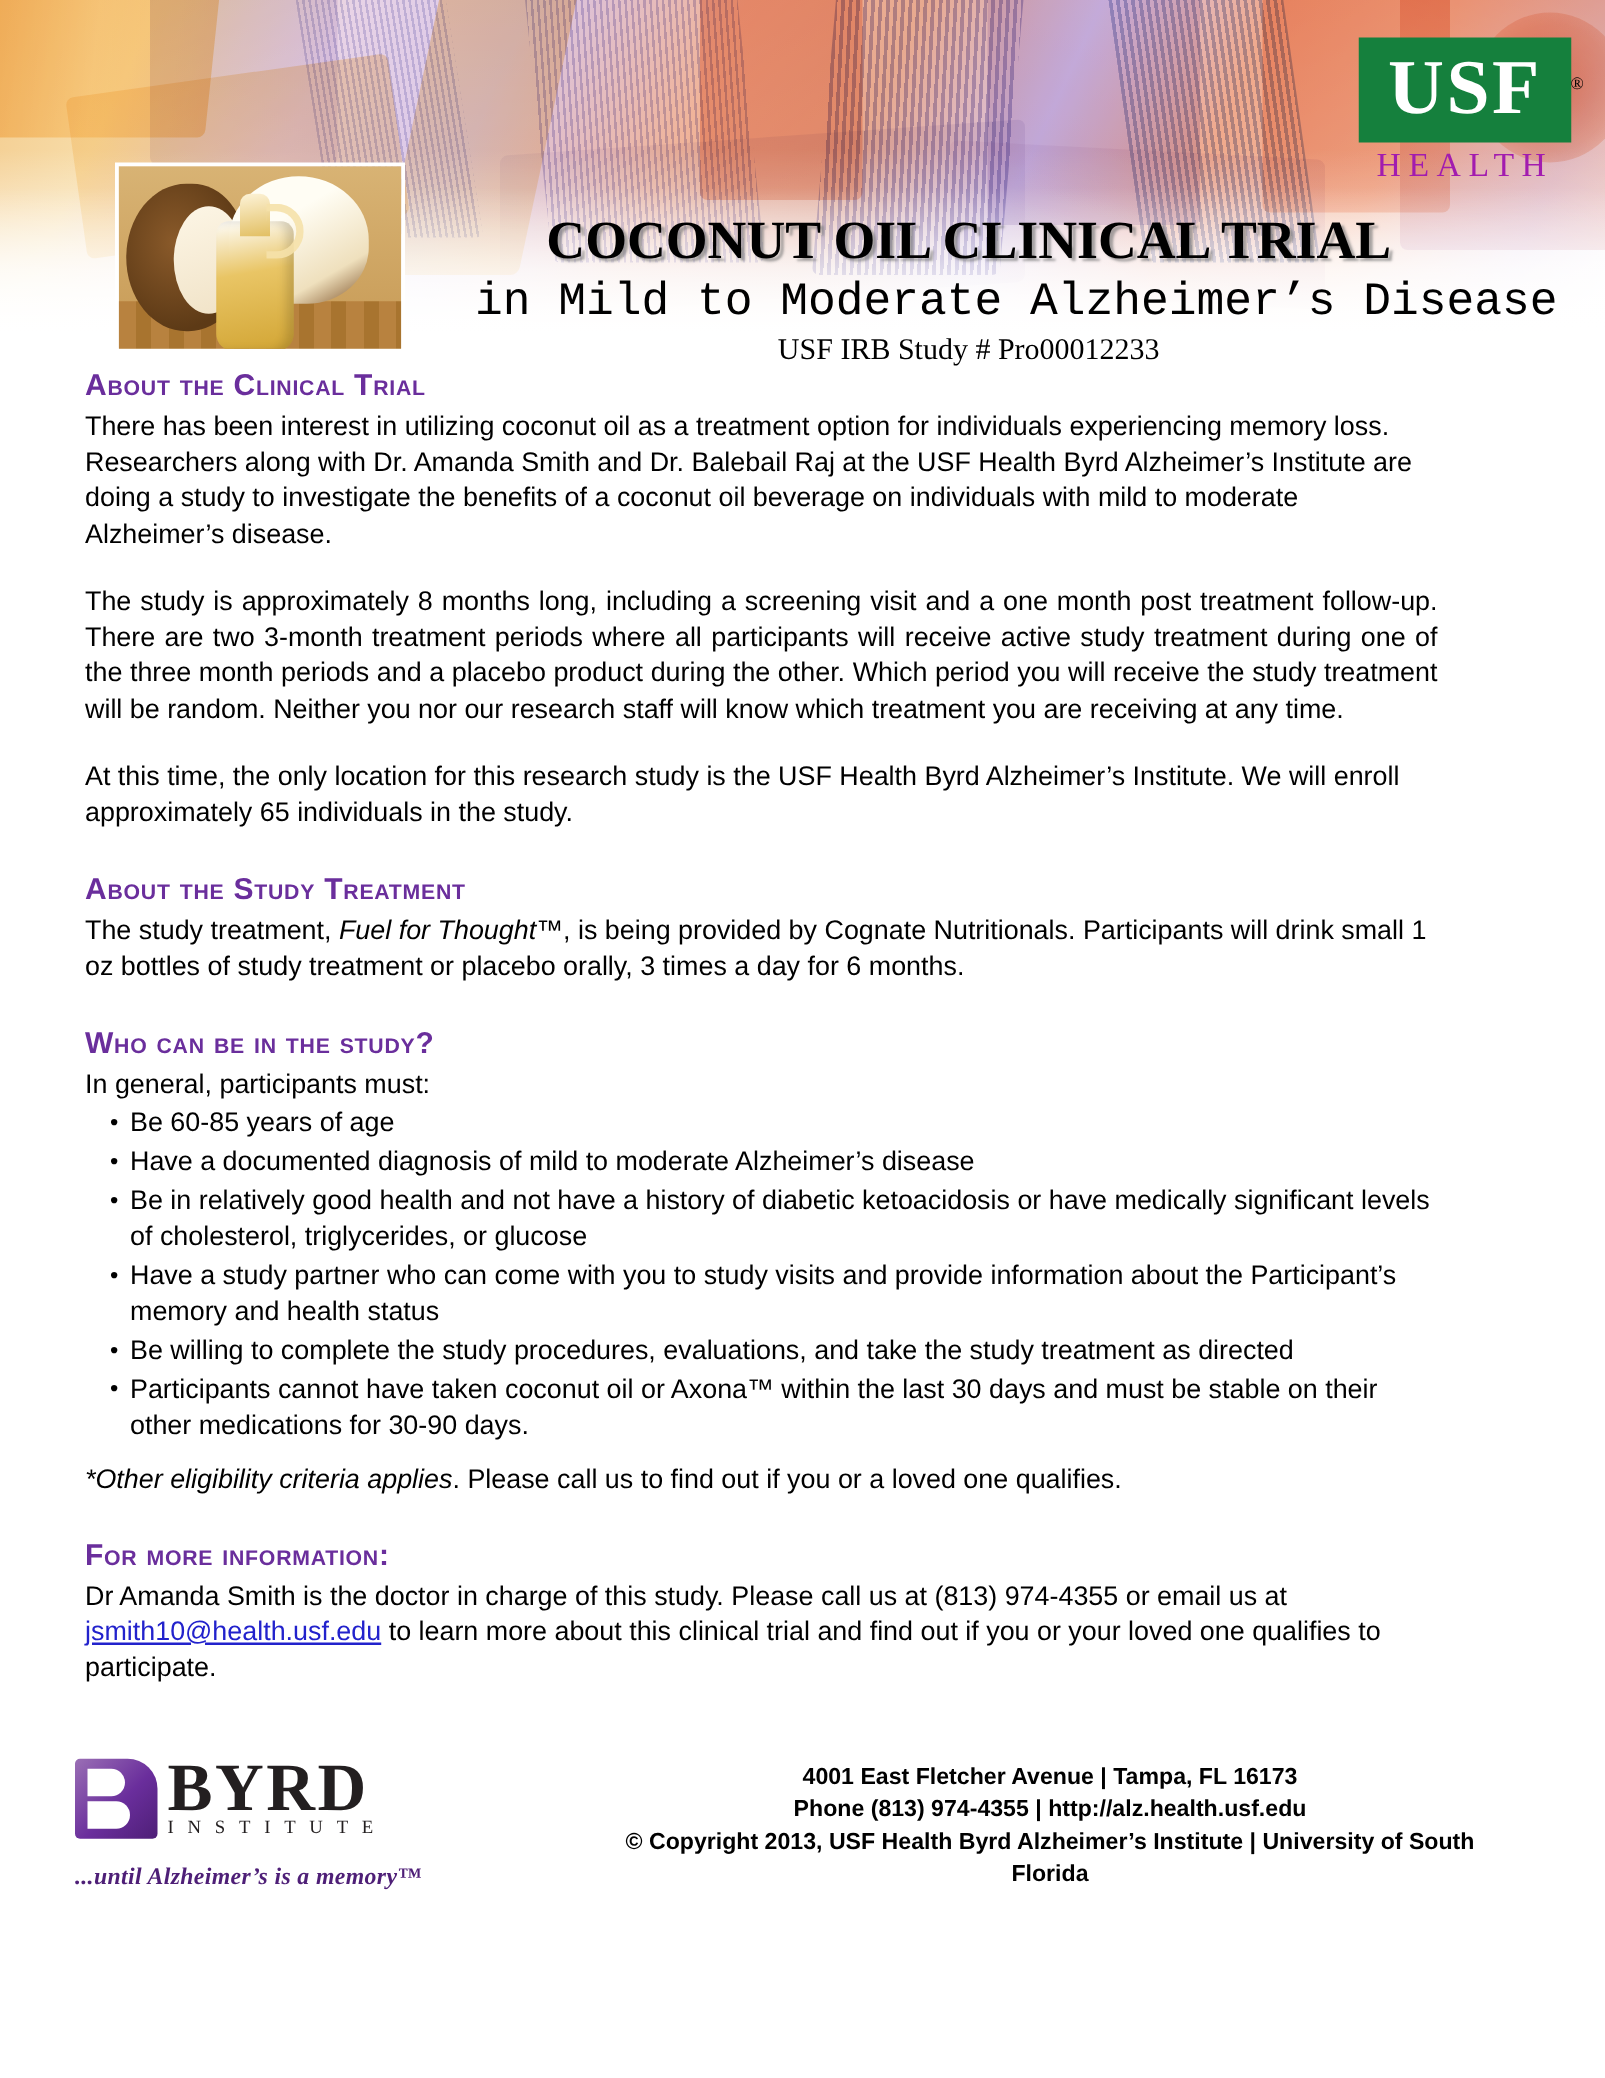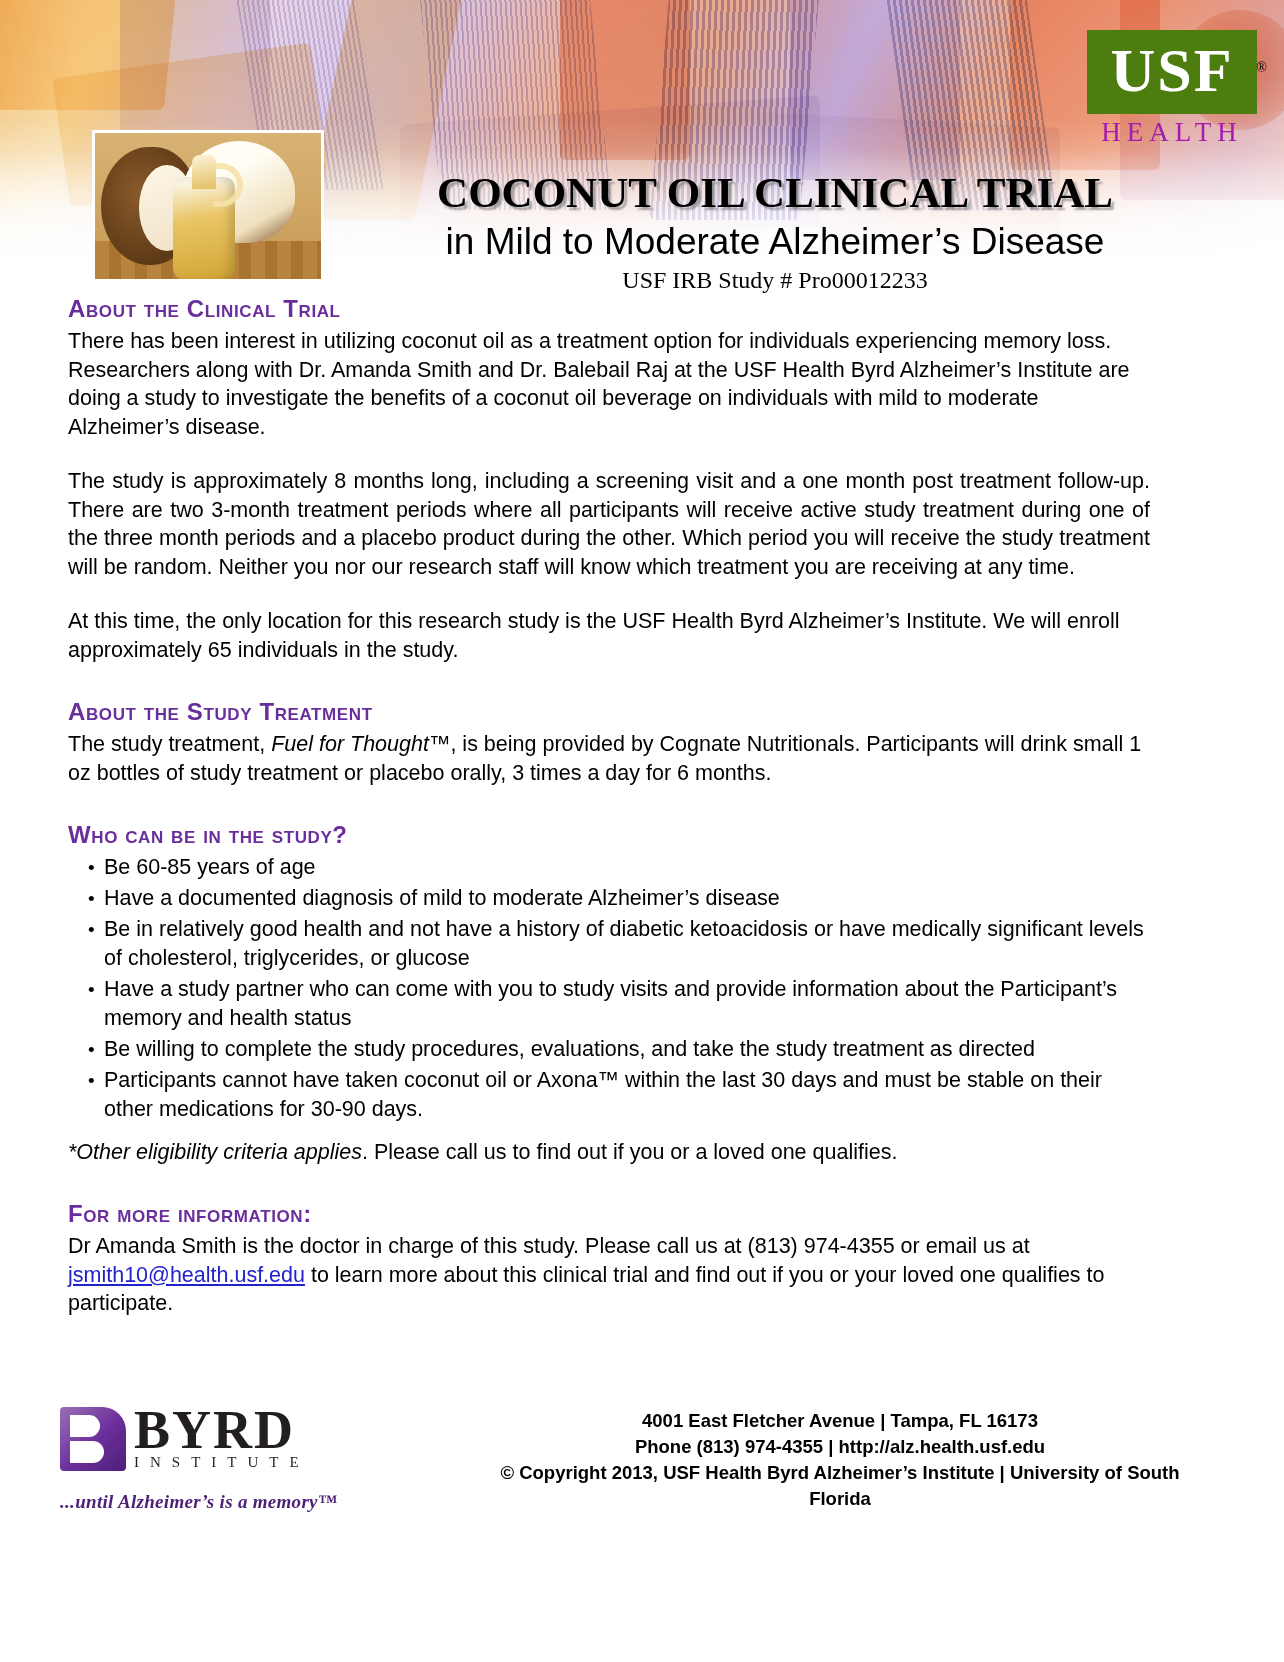--- a/index.html
+++ b/index.html
@@ -66,21 +66,21 @@
        background:linear-gradient(20deg,#ffffff,#efe2ee); opacity:.65;
        transform:skewY(3deg); }
   .banner-fade{
     position:absolute; left:0; bottom:0; width:100%; height:150px;
     background:linear-gradient(to bottom, rgba(255,255,255,0), #fff 78%);
   }
 
   
   .usf-logo{ position:absolute; right:27px; top:30px; width:170px; text-align:center; }
   .usf-box{
-    background:#4d7c0f; color:#fff; font-family:"Liberation Serif", serif;
+    background:#15803d; color:#fff; font-family:"Liberation Serif", serif;
     font-weight:bold; font-size:62px; line-height:72px; letter-spacing:2px;
     padding:4px 0 8px 0; position:relative;
   }
   .usf-reg{
     position:absolute; right:-12px; top:2px; color:#000; font-size:14px;
     font-family:"Liberation Serif", serif; font-weight:normal;
   }
   .usf-health{
     font-family:"Liberation Serif", serif; font-size:27px; letter-spacing:6px;
     color:#a21caf; margin-top:3px; font-weight:400;
@@ -113,21 +113,21 @@
     border:6px solid rgba(246,226,170,.9); border-left:none; border-radius:0 24px 24px 0; }
 
   
   .title-block{ position:absolute; left:380px; top:168px; width:790px; text-align:center; }
   .main-title{
     font-family:"Liberation Serif", serif; font-weight:bold; font-size:43px;
     letter-spacing:0px; color:#000; white-space:nowrap;
     text-shadow:3px 3px 2px rgba(120,120,120,.65);
   }
   .sub-title{
-    font-family:Liberation Sans, sans-serif; font-size:37px; color:#000;
+    font-family:Liberation Mono, monospace; font-size:37px; color:#000;
     margin-top:4px; white-space:nowrap;text-align:center;
   }
   .irb-line{
     font-family:"Liberation Serif", serif; font-size:24px; color:#000; margin-top:4px;
   }
 
   
   .content{ position:absolute; left:68px; top:295px; width:1082px; }
   h2.sec{
     color:#6a2e9c; font-weight:bold; font-size:24px; margin:0 0 4px 0;
@@ -243,20 +243,21 @@
   <p class="body">At this time, the only location for this research study is the USF Health Byrd Alzheimer’s Institute. We will enroll approximately 65 individuals in the study.</p>
 
   <div class="gap-l"></div>
 
   <h2 class="sec">About the Study Treatment</h2>
   <p class="body"><span>The study treatment, </span><i>Fuel for Thought™</i><span>, is being provided by Cognate Nutritionals. Participants will drink small 1 oz bottles of study treatment or placebo orally, 3 times a day for 6 months.</span></p>
 
   <div class="gap-l"></div>
 
   <h2 class="sec">Who can be in the study?</h2>
+  <p class="body">In general, participants must:</p>
   <ul class="crit">
     <li><span class="bul">•</span><span>Be 60-85 years of age</span></li>
     <li><span class="bul">•</span><span>Have a documented diagnosis of mild to moderate Alzheimer’s disease</span></li>
     <li><span class="bul">•</span><span>Be in relatively good health and not have a history of diabetic ketoacidosis or have medically significant levels of cholesterol, triglycerides, or glucose</span></li>
     <li><span class="bul">•</span><span>Have a study partner who can come with you to study visits and provide information about the Participant’s memory and health status</span></li>
     <li><span class="bul">•</span><span>Be willing to complete the study procedures, evaluations, and take the study treatment as directed</span></li>
     <li><span class="bul">•</span><span>Participants cannot have taken coconut oil or Axona™ within the last 30 days and must be stable on their other medications for 30-90 days.</span></li>
   </ul>
   <div class="gap-s"></div>
   <p class="note"><i>*Other eligibility criteria applies</i><span>. Please call us to find out if you or a loved one qualifies.</span></p>

